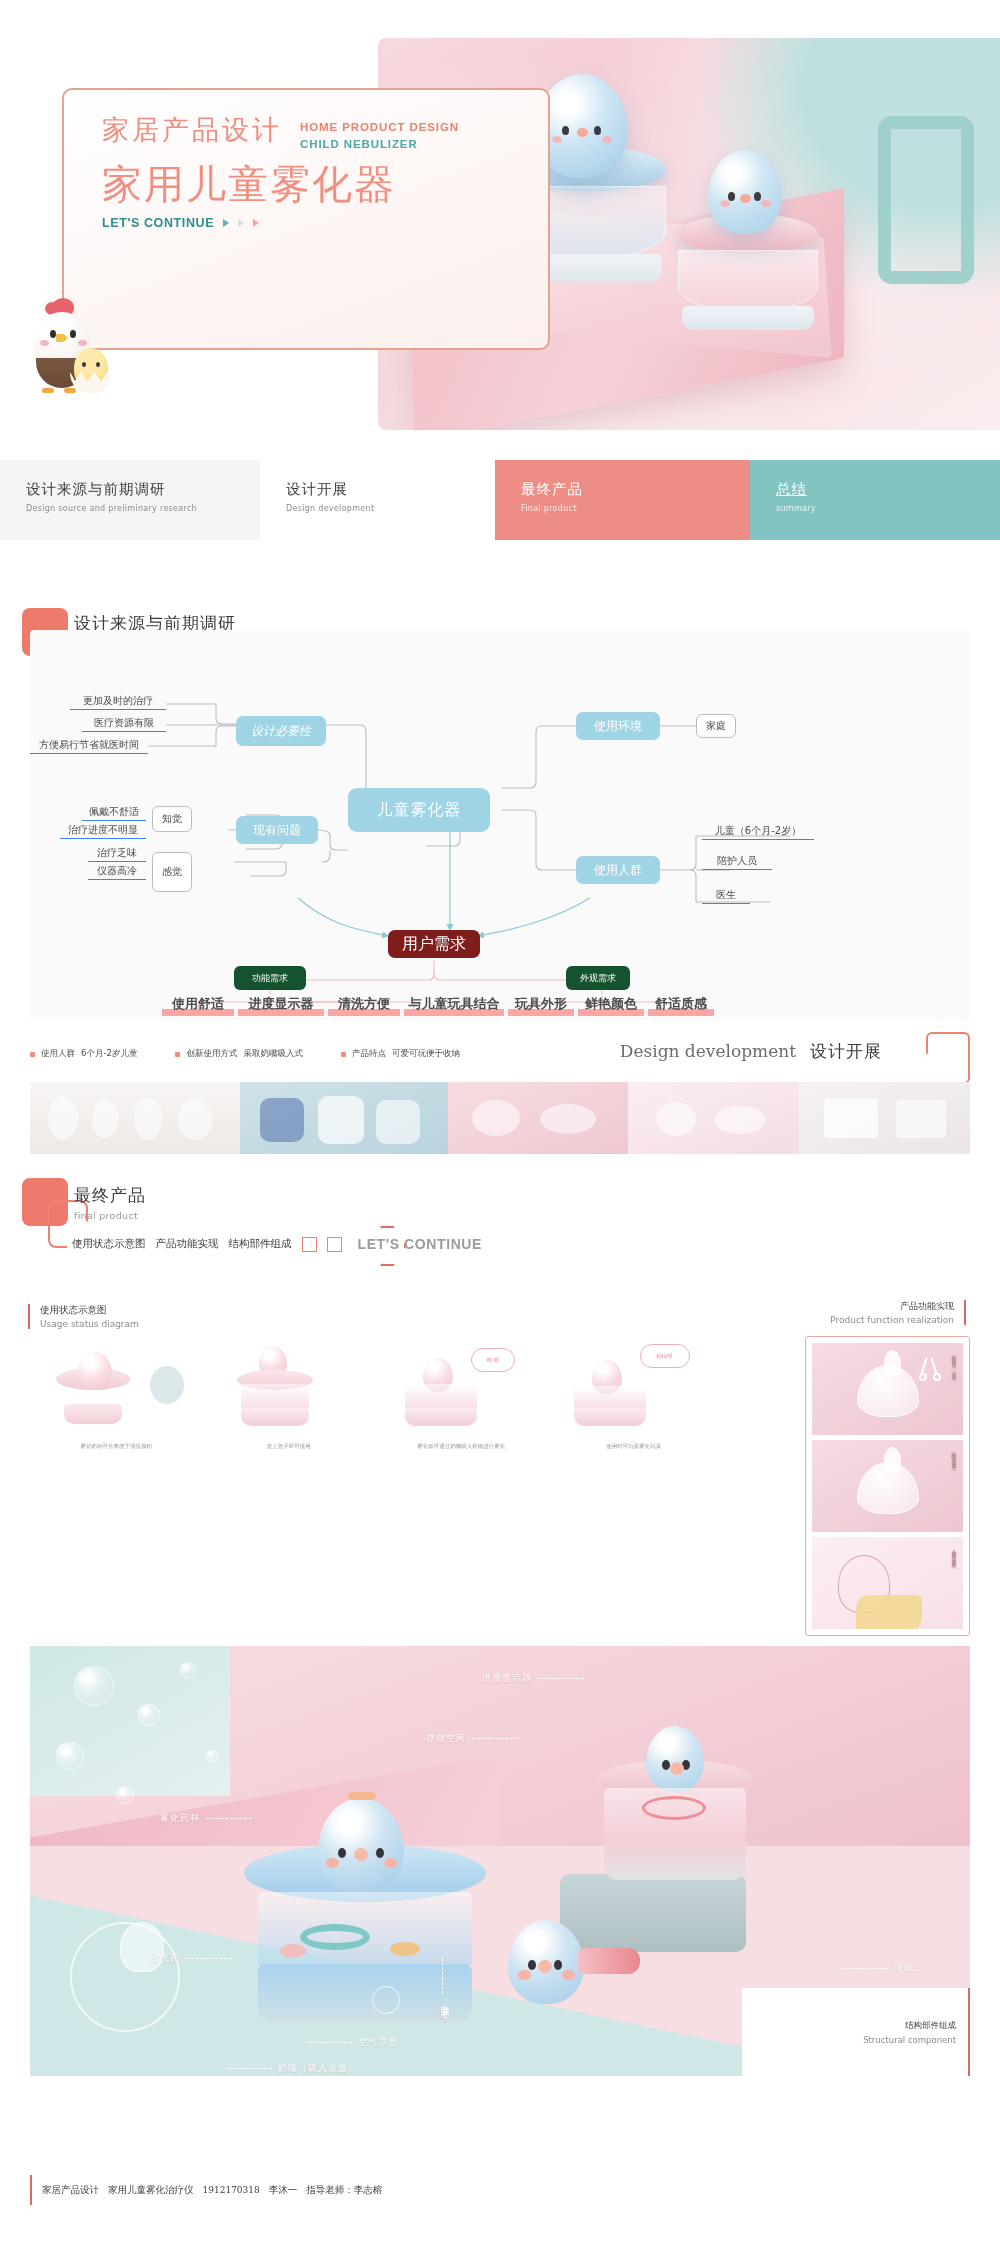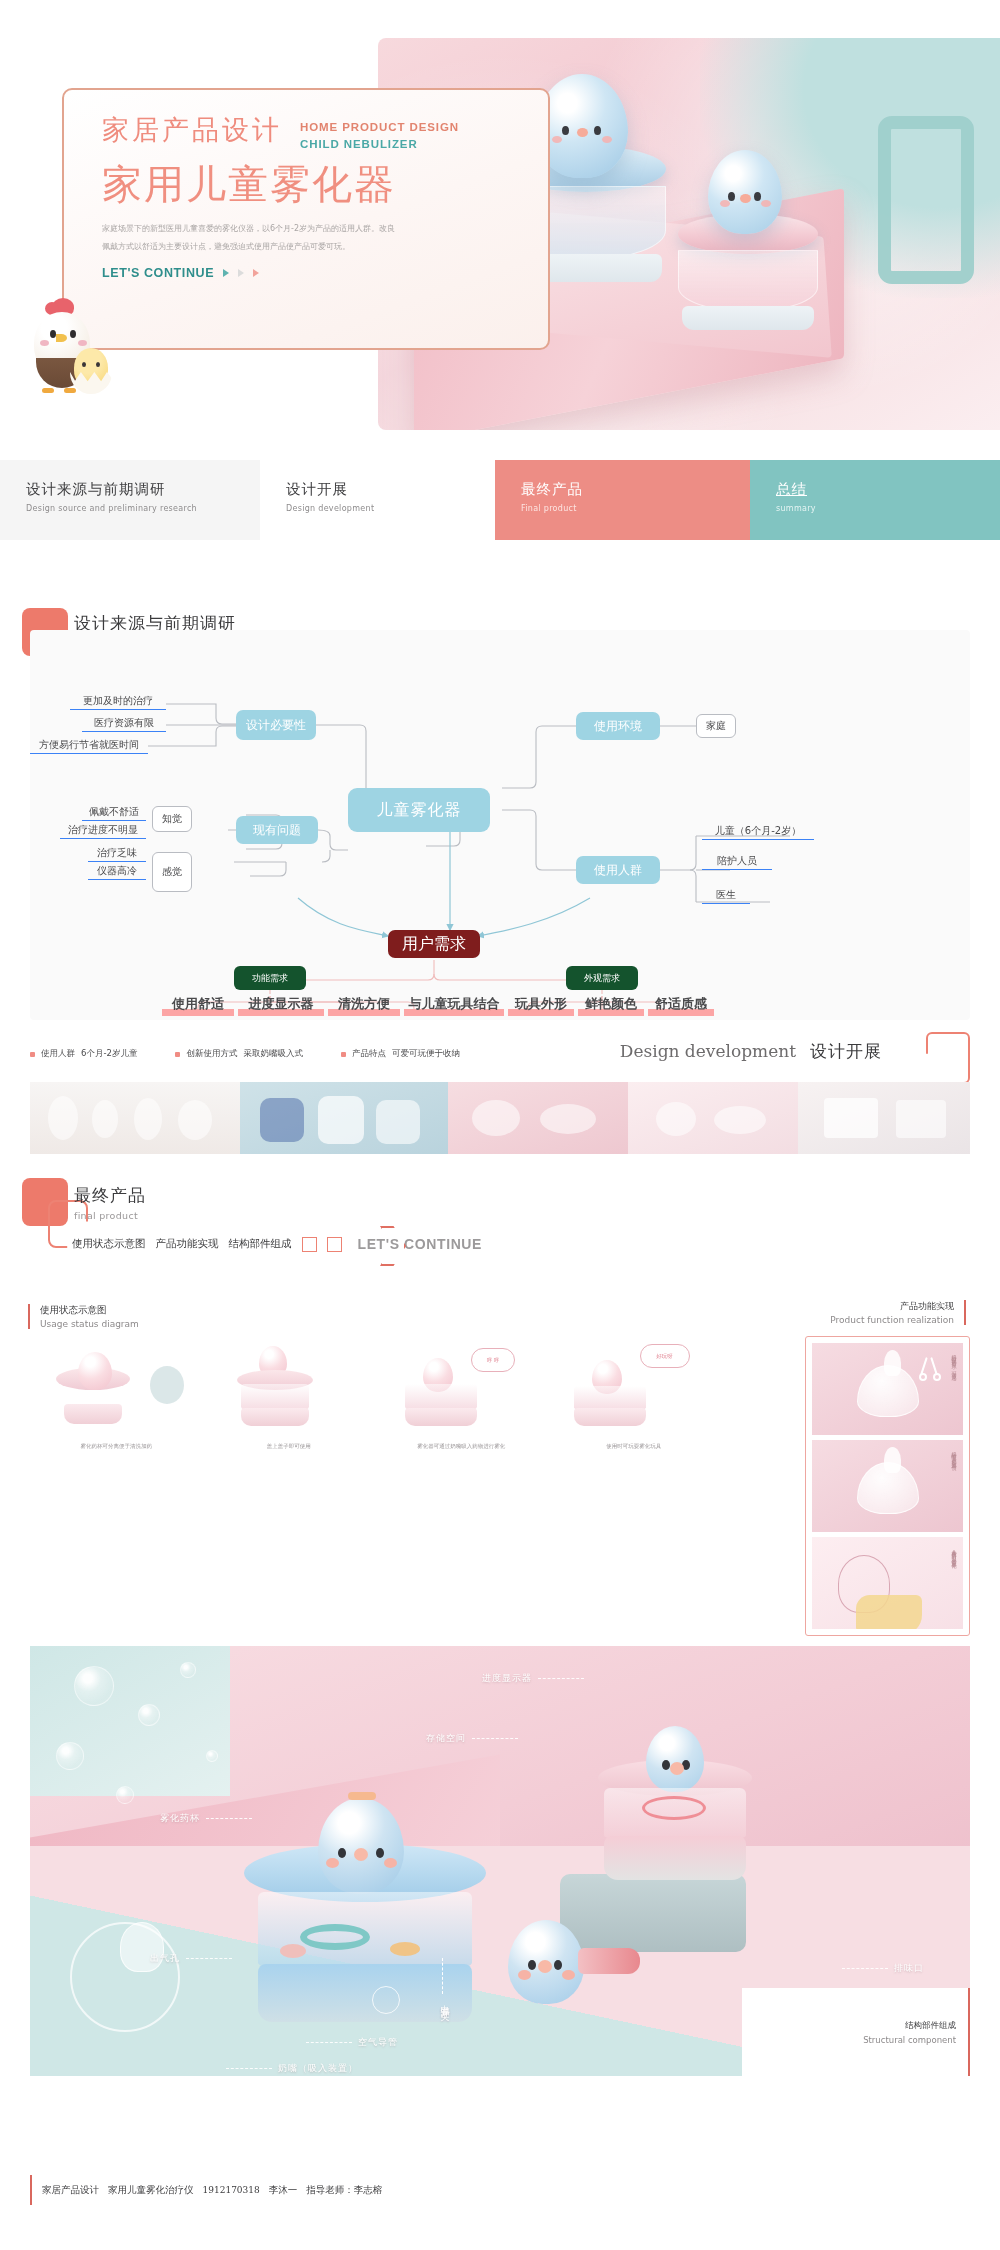--- a/index.html
+++ b/index.html
@@ -413,21 +413,20 @@
     <div class="hero-card">
       <div class="hero-card-inner">
         <div class="title-row">
           <div class="title-cn-small">家居产品设计</div>
           <div class="title-en">
             <div class="l1">HOME PRODUCT DESIGN</div>
             <div class="l2">CHILD NEBULIZER</div>
           </div>
         </div>
         <div class="title-cn-big">家用儿童雾化器</div>
-        <div class="hero-desc">家庭场景下的新型医用儿童喜爱的雾化仪器，以6个月-2岁为产品的适用人群。改良佩戴方式以舒适为主要设计点，避免强迫式使用产品使产品可爱可玩。</div>
         <div class="lets-continue-1">
           <span class="txt">LET'S CONTINUE</span>
           <span class="arr"></span>
           <span class="arr d"></span>
           <span class="arr p"></span>
         </div>
       </div>
     </div>
 
     <div class="mascot">
@@ -527,21 +526,21 @@
             <path d="M240,372 H378 Q384,372 384,378 V386"></path>
             <path d="M498,386 V378 Q498,372 504,372 H566 Q572,372 572,366"></path>
             <path d="M572,366 V386"></path>
             <path d="M572,372 H624 Q630,372 630,378 V386"></path>
           </g>
         </svg>
 
         <div class="mm-node mm-leaf" style="left:40px;top:62px;width:96px;height:18px;">更加及时的治疗</div>
         <div class="mm-node mm-leaf" style="left:52px;top:84px;width:84px;height:18px;">医疗资源有限</div>
         <div class="mm-node mm-leaf" style="left:0px;top:106px;width:118px;height:18px;">方便易行节省就医时间</div>
-        <div class="mm-node mm-blue" style="left:206px;top:80px;width:80px;height:30px;">设计必要性</div>
+        <div class="mm-node mm-blue" style="left:206px;top:86px;width:90px;height:30px;font-style:italic;">设计必要性</div>
 
         <div class="mm-node mm-leaf" style="left:52px;top:173px;width:64px;height:18px;">佩戴不舒适</div>
         <div class="mm-node mm-leaf" style="left:30px;top:191px;width:86px;height:18px;">治疗进度不明显</div>
         <div class="mm-node mm-box" style="left:122px;top:176px;width:40px;height:26px;display:flex;align-items:center;justify-content:center;">知觉</div>
 
         <div class="mm-node mm-leaf" style="left:58px;top:214px;width:58px;height:18px;">治疗乏味</div>
         <div class="mm-node mm-leaf" style="left:58px;top:232px;width:58px;height:18px;">仪器高冷</div>
         <div class="mm-node mm-box" style="left:122px;top:222px;width:40px;height:40px;display:flex;align-items:center;justify-content:center;">感觉</div>
 
         <div class="mm-node mm-blue" style="left:206px;top:186px;width:82px;height:28px;">现有问题</div>
@@ -551,21 +550,21 @@
         <div class="mm-node mm-blue" style="left:546px;top:82px;width:84px;height:28px;">使用环境</div>
         <div class="mm-node mm-box" style="left:666px;top:84px;width:40px;height:24px;display:flex;align-items:center;justify-content:center;">家庭</div>
 
         <div class="mm-node mm-blue" style="left:546px;top:226px;width:84px;height:28px;">使用人群</div>
         <div class="mm-node mm-leaf" style="left:672px;top:192px;width:112px;height:18px;">儿童（6个月-2岁）</div>
         <div class="mm-node mm-leaf" style="left:672px;top:222px;width:70px;height:18px;">陪护人员</div>
         <div class="mm-node mm-leaf" style="left:672px;top:256px;width:48px;height:18px;">医生</div>
 
         <div class="mm-node mm-pink" style="left:358px;top:300px;width:92px;height:28px;">用户需求</div>
         <div class="mm-node mm-pink-sm" style="left:204px;top:336px;width:72px;height:24px;">功能需求</div>
-        <div class="mm-node mm-pink-sm" style="left:536px;top:336px;width:72px;height:24px;">外观需求</div>
+        <div class="mm-node mm-pink-sm" style="left:536px;top:336px;width:64px;height:24px;">外观需求</div>
 
         <div class="mm-node mm-leaf-pink" style="left:132px;top:368px;width:72px;height:18px;">使用舒适</div>
         <div class="mm-node mm-leaf-pink" style="left:208px;top:368px;width:86px;height:18px;">进度显示器</div>
         <div class="mm-node mm-leaf-pink" style="left:298px;top:368px;width:72px;height:18px;">清洗方便</div>
         <div class="mm-node mm-leaf-pink" style="left:374px;top:368px;width:100px;height:18px;">与儿童玩具结合</div>
 
         <div class="mm-node mm-leaf-pink" style="left:478px;top:368px;width:66px;height:18px;">玩具外形</div>
         <div class="mm-node mm-leaf-pink" style="left:548px;top:368px;width:66px;height:18px;">鲜艳颜色</div>
         <div class="mm-node mm-leaf-pink" style="left:618px;top:368px;width:66px;height:18px;">舒适质感</div>
       </div>

